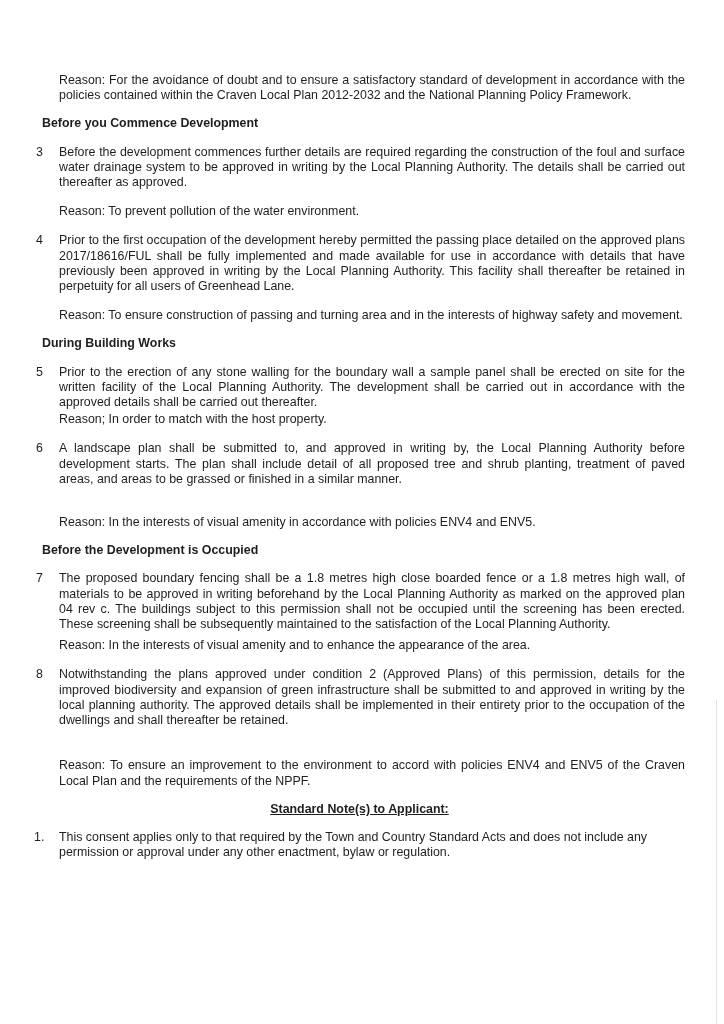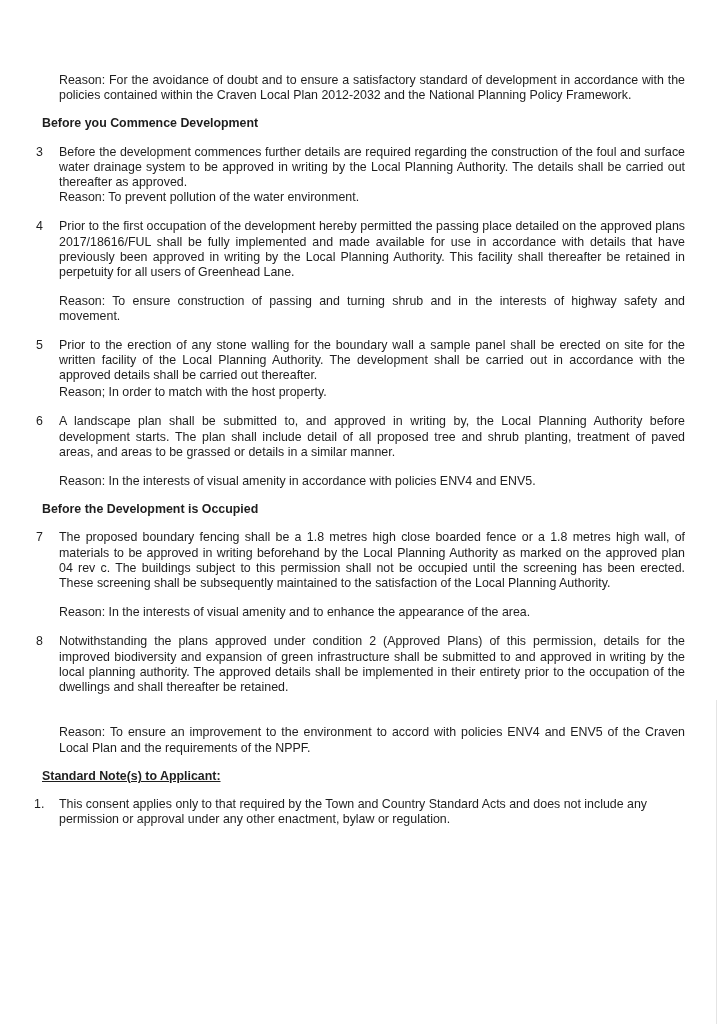--- a/index.html
+++ b/index.html
@@ -8,66 +8,67 @@
       font-family: "Liberation Sans", sans-serif; color: #1e1e1e;
     }
     .page { position: absolute; left: 0; top: 0; width: 588px; height: 1024px; }
     .edge-line { position: absolute; left: 716px; top: 700px; width: 1px; height: 324px; background: #e4e4e4; }
     .content { position: absolute; left: 34px; top: 73px; width: 651px; font-size: 12.4px; line-height: 15.2px; }
     .p { text-align: justify; margin: 0; }
     .indent { padding-left: 25px; }
     .heading { font-weight: bold; margin: 8px; }
     .item { position: relative; padding-left: 25px; text-align: justify; margin: 0; }
     .item .num { position: absolute; left: 2px; top: 0; }
-    .ul { text-decoration: underline; }
+    .ul { text-decoration: underline; text-align: center; }
   </style>
 </head>
 <body>
 
 <div class="page">
   <div class="edge-line"></div>
 
   <div class="content">
 
     <p class="p indent">Reason: For the avoidance of doubt and to ensure a satisfactory standard of development in accordance with the policies contained within the Craven Local Plan 2012-2032 and the National Planning Policy Framework.</p>
 
     <p class="heading" style="margin-top:13px">Before you Commence Development</p>
 
     <div class="item" style="margin-top:13px">
       <span class="num">3</span>
       <span>Before the development commences further details are required regarding the construction of the foul and surface water drainage system to be approved in writing by the Local Planning Authority. The details shall be carried out thereafter as approved.</span>
     </div>
-    <p class="p indent" style="">Reason: To prevent pollution of the water environment.</p>
+    <p class="p indent" style="margin-top:14px">Reason: To prevent pollution of the water environment.</p>
 
     <div class="item" style="margin-top:14px">
       <span class="num">4</span>
       <span>Prior to the first occupation of the development hereby permitted the passing place detailed on the approved plans 2017/18616/FUL  shall be fully implemented and made available for use in accordance with details that have previously been approved in writing by the Local Planning Authority.  This facility shall thereafter be retained in perpetuity for all users of Greenhead Lane.</span>
     </div>
-    <p class="p indent" style="margin-top:14px">Reason: To ensure construction of passing and turning shrub and in the interests of highway safety and movement.</p>
+    <p class="p indent" style="margin-top:14px">Reason: To ensure construction of passing and turning area and in the interests of highway safety and movement.</p>
 
+    <p class="heading" style="margin-top:13px">During Building Works</p>
 
     <div class="item" style="margin-top:13px">
       <span class="num">5</span>
       <span>Prior to the erection of any stone walling for the boundary wall a sample panel shall be erected on site for the written facility of the Local Planning Authority. The development shall be carried out in accordance with the approved details shall be carried out thereafter.</span>
     </div>
     <p class="p indent" style="margin-top:2px">Reason; In order to match with the host property.</p>
 
     <div class="item" style="margin-top:14px">
       <span class="num">6</span>
-      <span>A landscape plan shall be submitted to, and approved in writing by, the Local Planning Authority before development starts.  The plan shall include detail of all proposed tree and shrub planting, treatment of paved areas, and areas to be grassed or details in a similar manner.</span>
+      <span>A landscape plan shall be submitted to, and approved in writing by, the Local Planning Authority before development starts.  The plan shall include detail of all proposed tree and shrub planting, treatment of paved areas, and areas to be grassed or finished in a similar manner.</span>
     </div>
-    <p class="p indent" style="margin-top:14px">Reason: In the interests of visual amenity in accordance with policies ENV4 and ENV5.</p>
+    <p class="p indent" style="margin-top:28px">Reason: In the interests of visual amenity in accordance with policies ENV4 and ENV5.</p>
 
     <p class="heading" style="margin-top:13px">Before the Development is Occupied</p>
 
     <div class="item" style="margin-top:13px">
       <span class="num">7</span>
       <span>The proposed boundary fencing shall be a 1.8 metres high close boarded fence or a 1.8 metres high wall, of materials to be approved in writing beforehand by the Local Planning Authority as marked on the approved plan 04 rev c.  The buildings subject to this permission shall not be occupied until the screening has been erected.  These screening shall be subsequently maintained to the satisfaction of the Local Planning Authority.</span>
     </div>
-    <p class="p indent" style="margin-top:14px">Reason: In the interests of visual amenity and to enhance the appearance of the area.</p>
+    <p class="p indent" style="margin-top:6px">Reason: In the interests of visual amenity and to enhance the appearance of the area.</p>
 
     <div class="item" style="margin-top:14px">
       <span class="num">8</span>
       <span>Notwithstanding the plans approved under condition 2 (Approved Plans) of this permission, details for the improved biodiversity and expansion of green infrastructure shall be submitted to and approved in writing by the local planning authority. The approved details shall be implemented in their entirety prior to the occupation of the dwellings and shall thereafter be retained.</span>
     </div>
     <p class="p indent" style="margin-top:30px">Reason: To ensure an improvement to the environment to accord with policies ENV4 and ENV5 of the Craven Local Plan and the requirements of the NPPF.</p>
 
     <p class="heading ul" style="margin-top:13px">Standard Note(s) to Applicant:</p>
 
     <div class="item" style="margin-top:13px; text-align:left">

